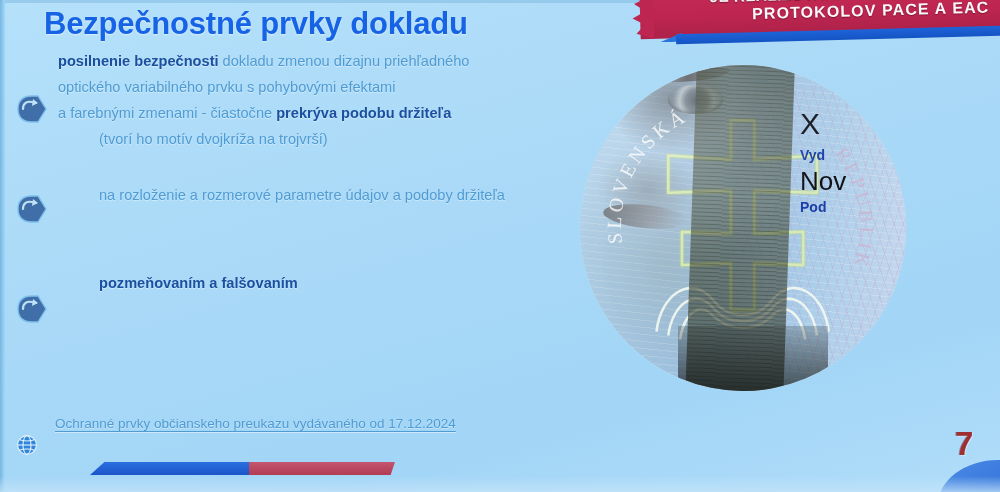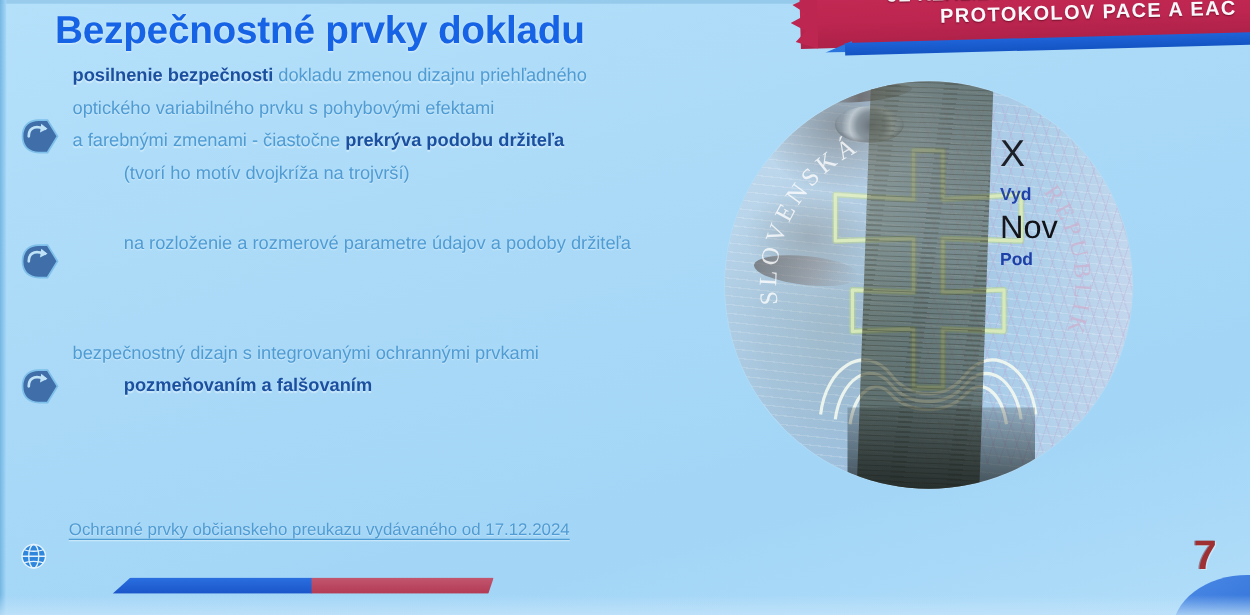--- a/index.html
+++ b/index.html
@@ -296,21 +296,20 @@
 
   <div class="bullet-row" id="b3">
     <div class="bullet-marker">
       <svg viewBox="0 0 34 30" xmlns="http://www.w3.org/2000/svg">
         <path d="M4 15 C4 6 10 2 17 2 L24 2 L32 15 L24 28 L17 28 C10 28 4 24 4 15 Z" fill="#3f6ea8" stroke="#7fc0ea" stroke-width="1.4"></path>
         <path d="M9 15 C9 9 13 7 18 8 L22 9" stroke="#bfe2f6" stroke-width="2.2" fill="none" stroke-linecap="round"></path>
         <path d="M19 5 L24 9 L18 12 Z" fill="#bfe2f6"></path>
       </svg>
     </div>
     <div class="bullet-text">
-      <div>bezpečnostný dizajn s integrovanými ochrannými prvkami</div>
       <div class="last-line"><b>pozmeňovaním a falšovaním</b></div>
     </div>
   </div>
 
   <div id="photo">
     <div class="card"></div>
     <div class="guilloche"></div>
     <div class="guilloche2"></div>
 
     <div class="face"></div>

